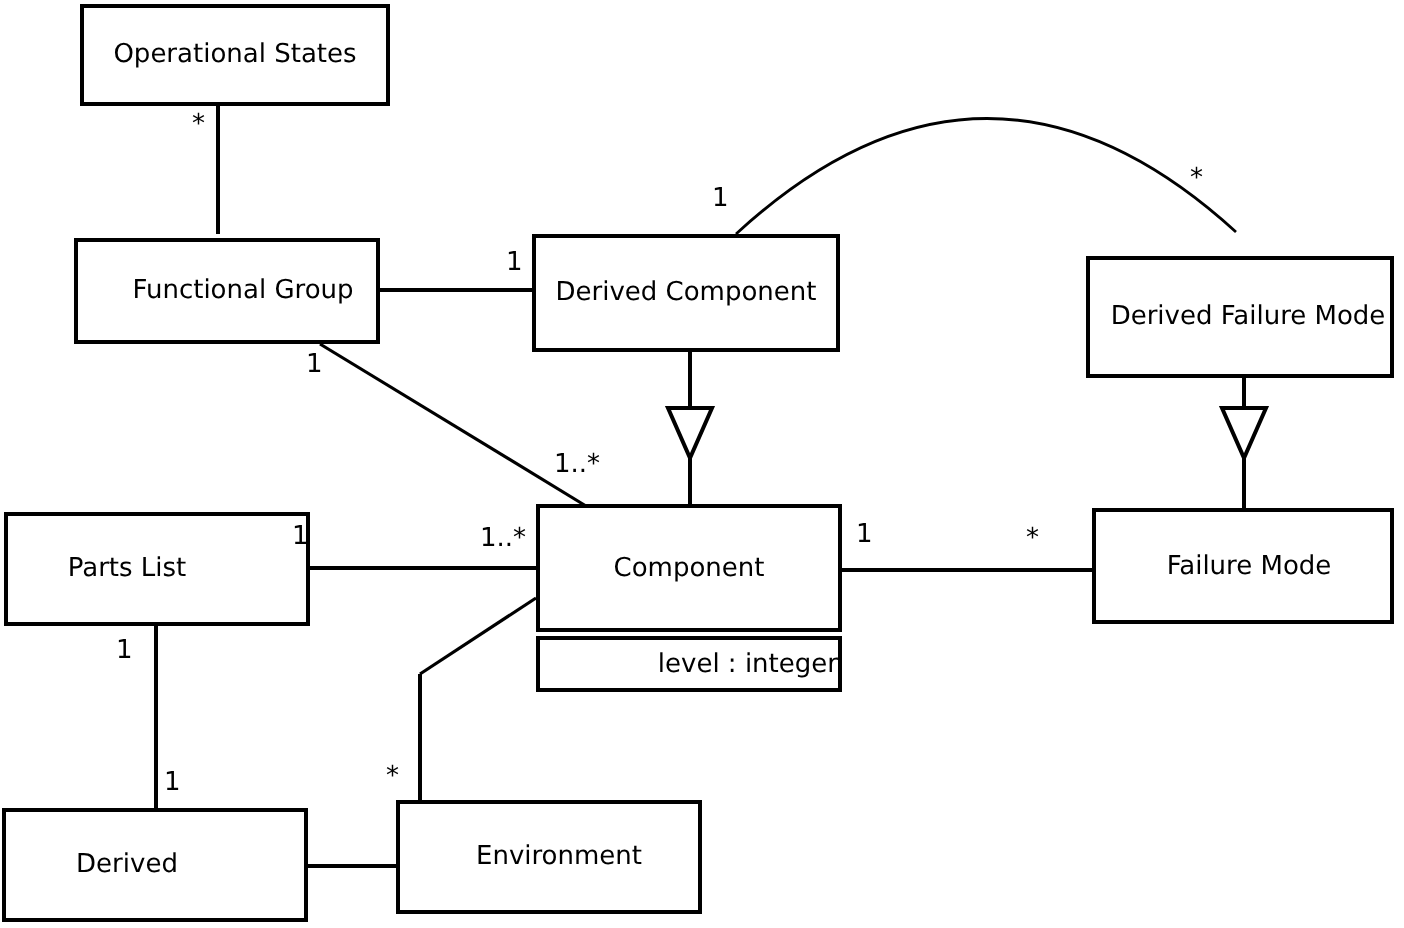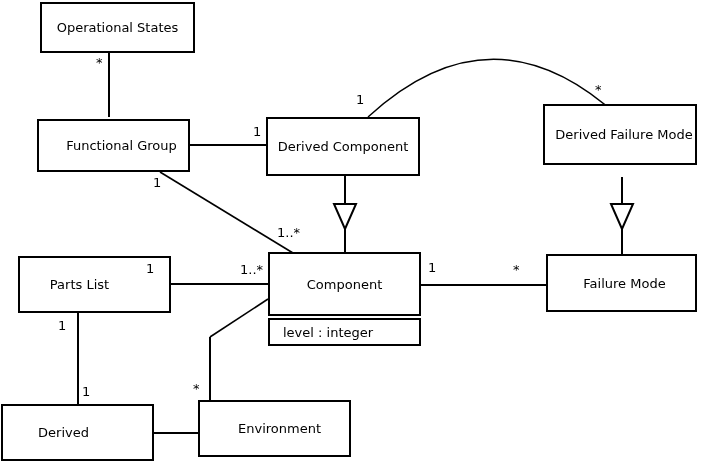--- a/index.html
+++ b/index.html
@@ -25,27 +25,26 @@
     border:2px solid #000000;
     box-sizing:border-box;
     display:flex;
     align-items:center;
     justify-content:center;
     white-space:nowrap;
   }
   #box-os   { left:40px;  top:2px;   width:155px; height:51px; }
   #box-fg   { left:37px;  top:119px; width:153px; height:53px; }
   #box-dc   { left:266px; top:117px; width:154px; height:59px; }
-  #box-dfm  { left:543px; top:104px; width:154px; height:61px; }
-  #box-pl   { left:18px;   top:256px; width:153px; height:57px; }
+  #box-dfm  { left:543px; top:128px; width:154px; height:61px; }
+  #box-pl   { left:2px;   top:256px; width:153px; height:57px; }
   #box-comp { left:268px; top:252px; width:153px; height:64px;text-align:right; }
   #box-comp-attr {
     left:268px; top:318px; width:153px; height:28px;
-    justify-content:flex-start;
-    padding-left:13px;
+    justify-content:flex-end;
   }
   #box-fm   { left:546px; top:254px; width:151px; height:58px; }
   #box-sys  { left:1px;   top:404px; width:153px; height:57px; }
   #box-env  { left:198px; top:400px; width:153px; height:57px;text-align:right; }
 
   
   #box-fg  .cname { transform:translateX(8px); }
   #box-dfm .cname { transform:translateX(4px); }
   #box-pl  .cname { transform:translateX(-15px); }
   #box-fm  .cname { transform:translateX(3px);text-align:center; }

